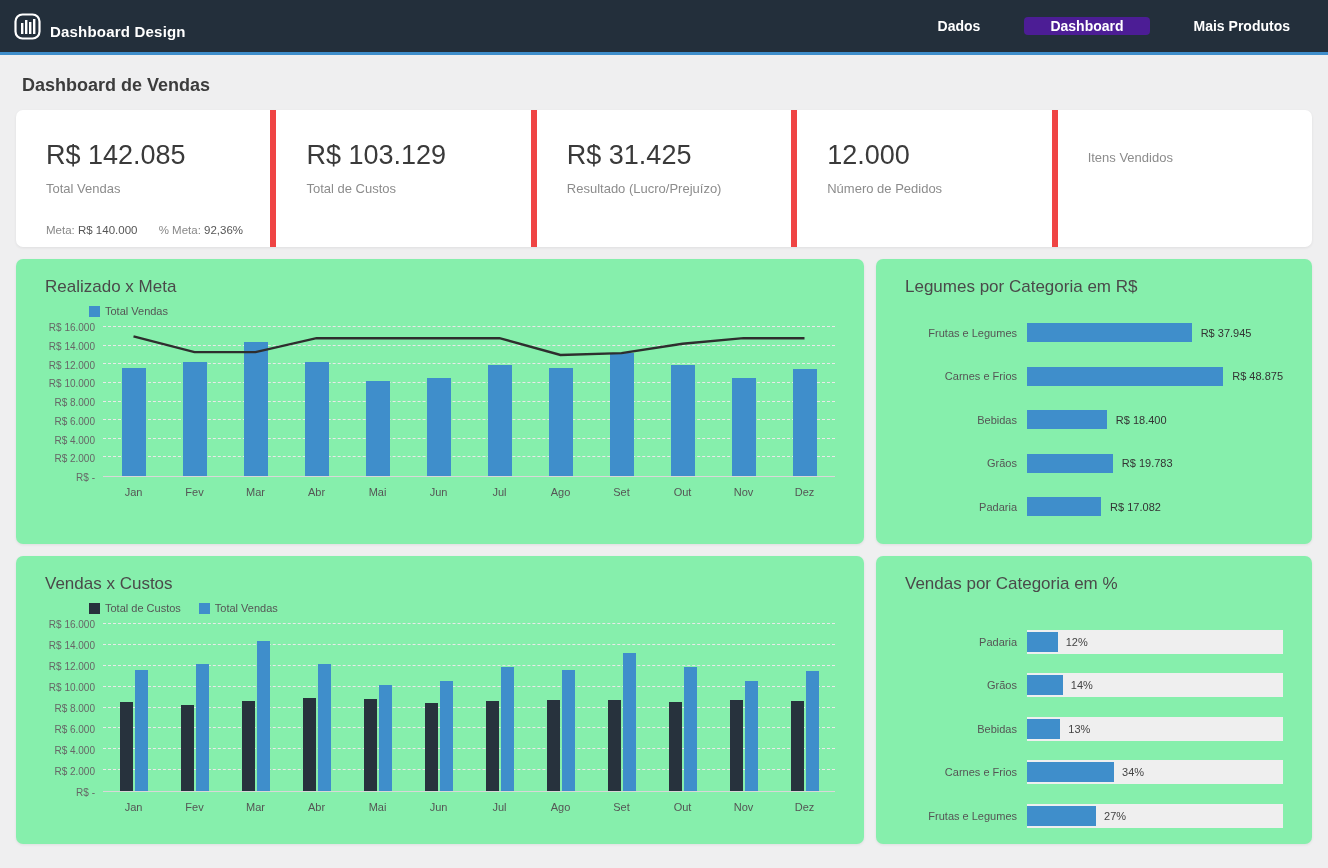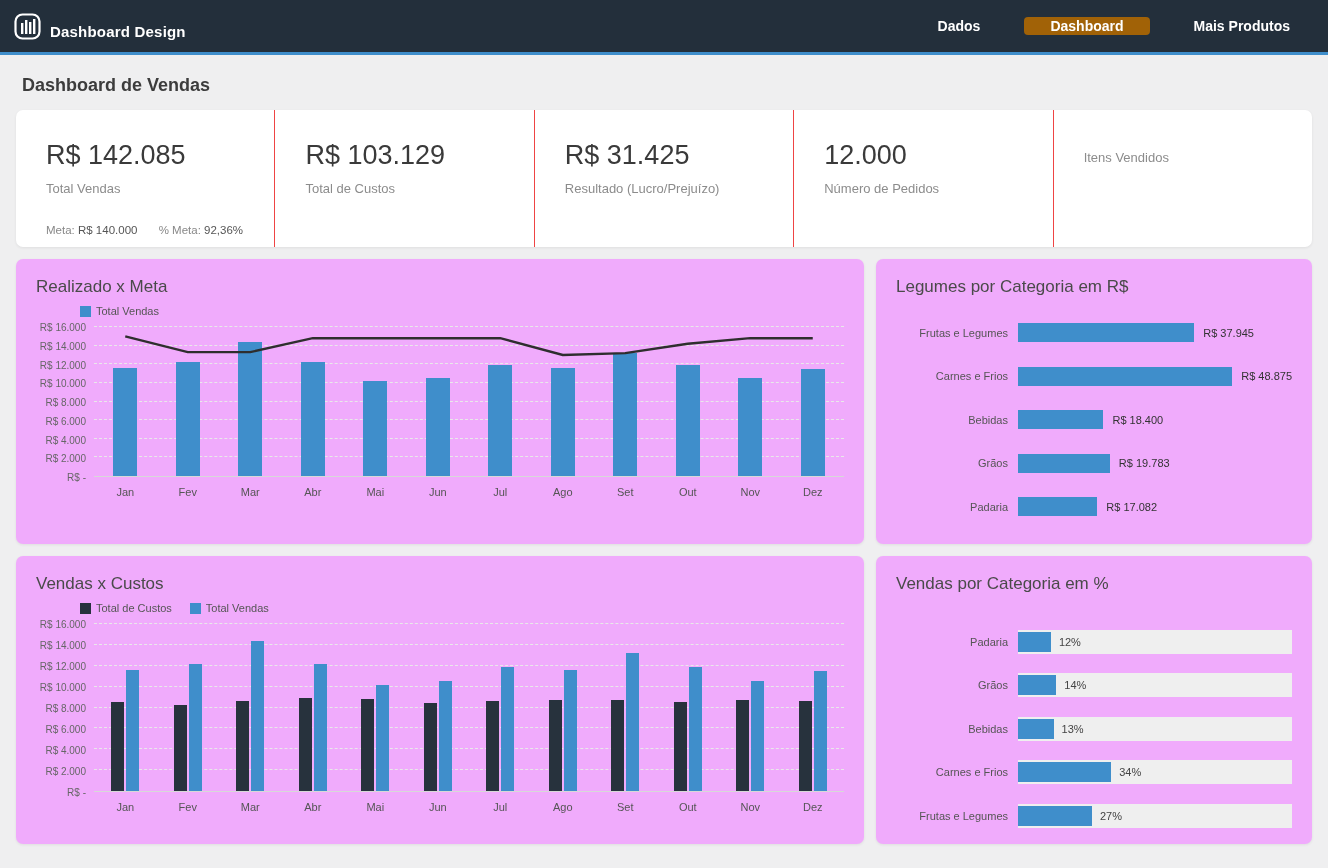--- a/index.html
+++ b/index.html
@@ -12,44 +12,44 @@
   }
   
   .navbar {
     height:55px; background:#232f3b; border-bottom:3px solid #3f8ecb;
     display:flex; align-items:center; justify-content:space-between;
     padding:0 24px 0 14px;
   }
   .brand { display:flex; align-items:flex-end; gap:9px; color:#fff; font-size:15px; font-weight:bold; letter-spacing:.2px; }
   .nav-menu { display:flex; align-items:center; gap:30px; }
   .nav-item { color:#fff; font-size:14px; font-weight:bold; padding:9px 14px; border-radius:4px; cursor:pointer; }
-  .nav-item.active { background:#a16207; padding:1px 26px;text-align:right; }
+  .nav-item.active { background:#4c1d95; padding:1px 26px;text-align:right; }
   
   .page-title { font-size:18px; color:#3c3c3c; padding:20px 22px 14px 22px; }
   
   .kpi-card {
     background:#fff; border-radius:7px; margin:0 16px; height:137px;
     box-shadow:0 1px 3px rgba(0,0,0,.07);
     display:flex;
   }
   .kpi { flex:1; position:relative; padding:30px 10px 0 30px; }
-  .kpi + .kpi { border-left:1px solid #ef4444; }
+  .kpi + .kpi { border-left:6px solid #ef4444; }
   .kpi-value { font-size:27px; color:#3a3a3a; font-weight:500; }
   .kpi-label { font-size:13px; color:#8c8c8c; margin-top:10px; }
   .kpi-meta { position:absolute; left:30px; bottom:11px; font-size:11.5px; color:#888; white-space:nowrap; }
   .kpi-meta b { color:#555; font-weight:normal; margin-right:18px; }
   .kpi-meta b:last-child { margin-right:0; }
   
   .main {
     display:grid; grid-template-columns:848px 1fr; grid-template-rows:285px 288px;
     gap:12px; padding:12px 16px 16px 16px;
   }
   .card {
-    background:#f0abfc; border-radius:7px; box-shadow:0 1px 3px rgba(0,0,0,.07);
-    padding:18px 20px;
+    background:#86efac; border-radius:7px; box-shadow:0 1px 3px rgba(0,0,0,.07);
+    padding:18px 29px;
   }
   .card-title { font-size:17px; color:#4a4a4a; }
   
   .legend { display:flex; gap:18px; margin:8px 0 10px 44px; }
   .legend-item { display:flex; align-items:center; gap:5px; font-size:11px; color:#555; }
   .sw { width:11px; height:11px; display:inline-block; background:#ccc; }
   .chart-body { display:flex; }
   .yaxis { width:58px; position:relative; }
   .ylab { position:absolute; right:8px; transform:translateY(50%); font-size:10px; color:#666; white-space:nowrap; }
   .plot { flex:1; position:relative; border-bottom:1px solid #d8d8d8;

